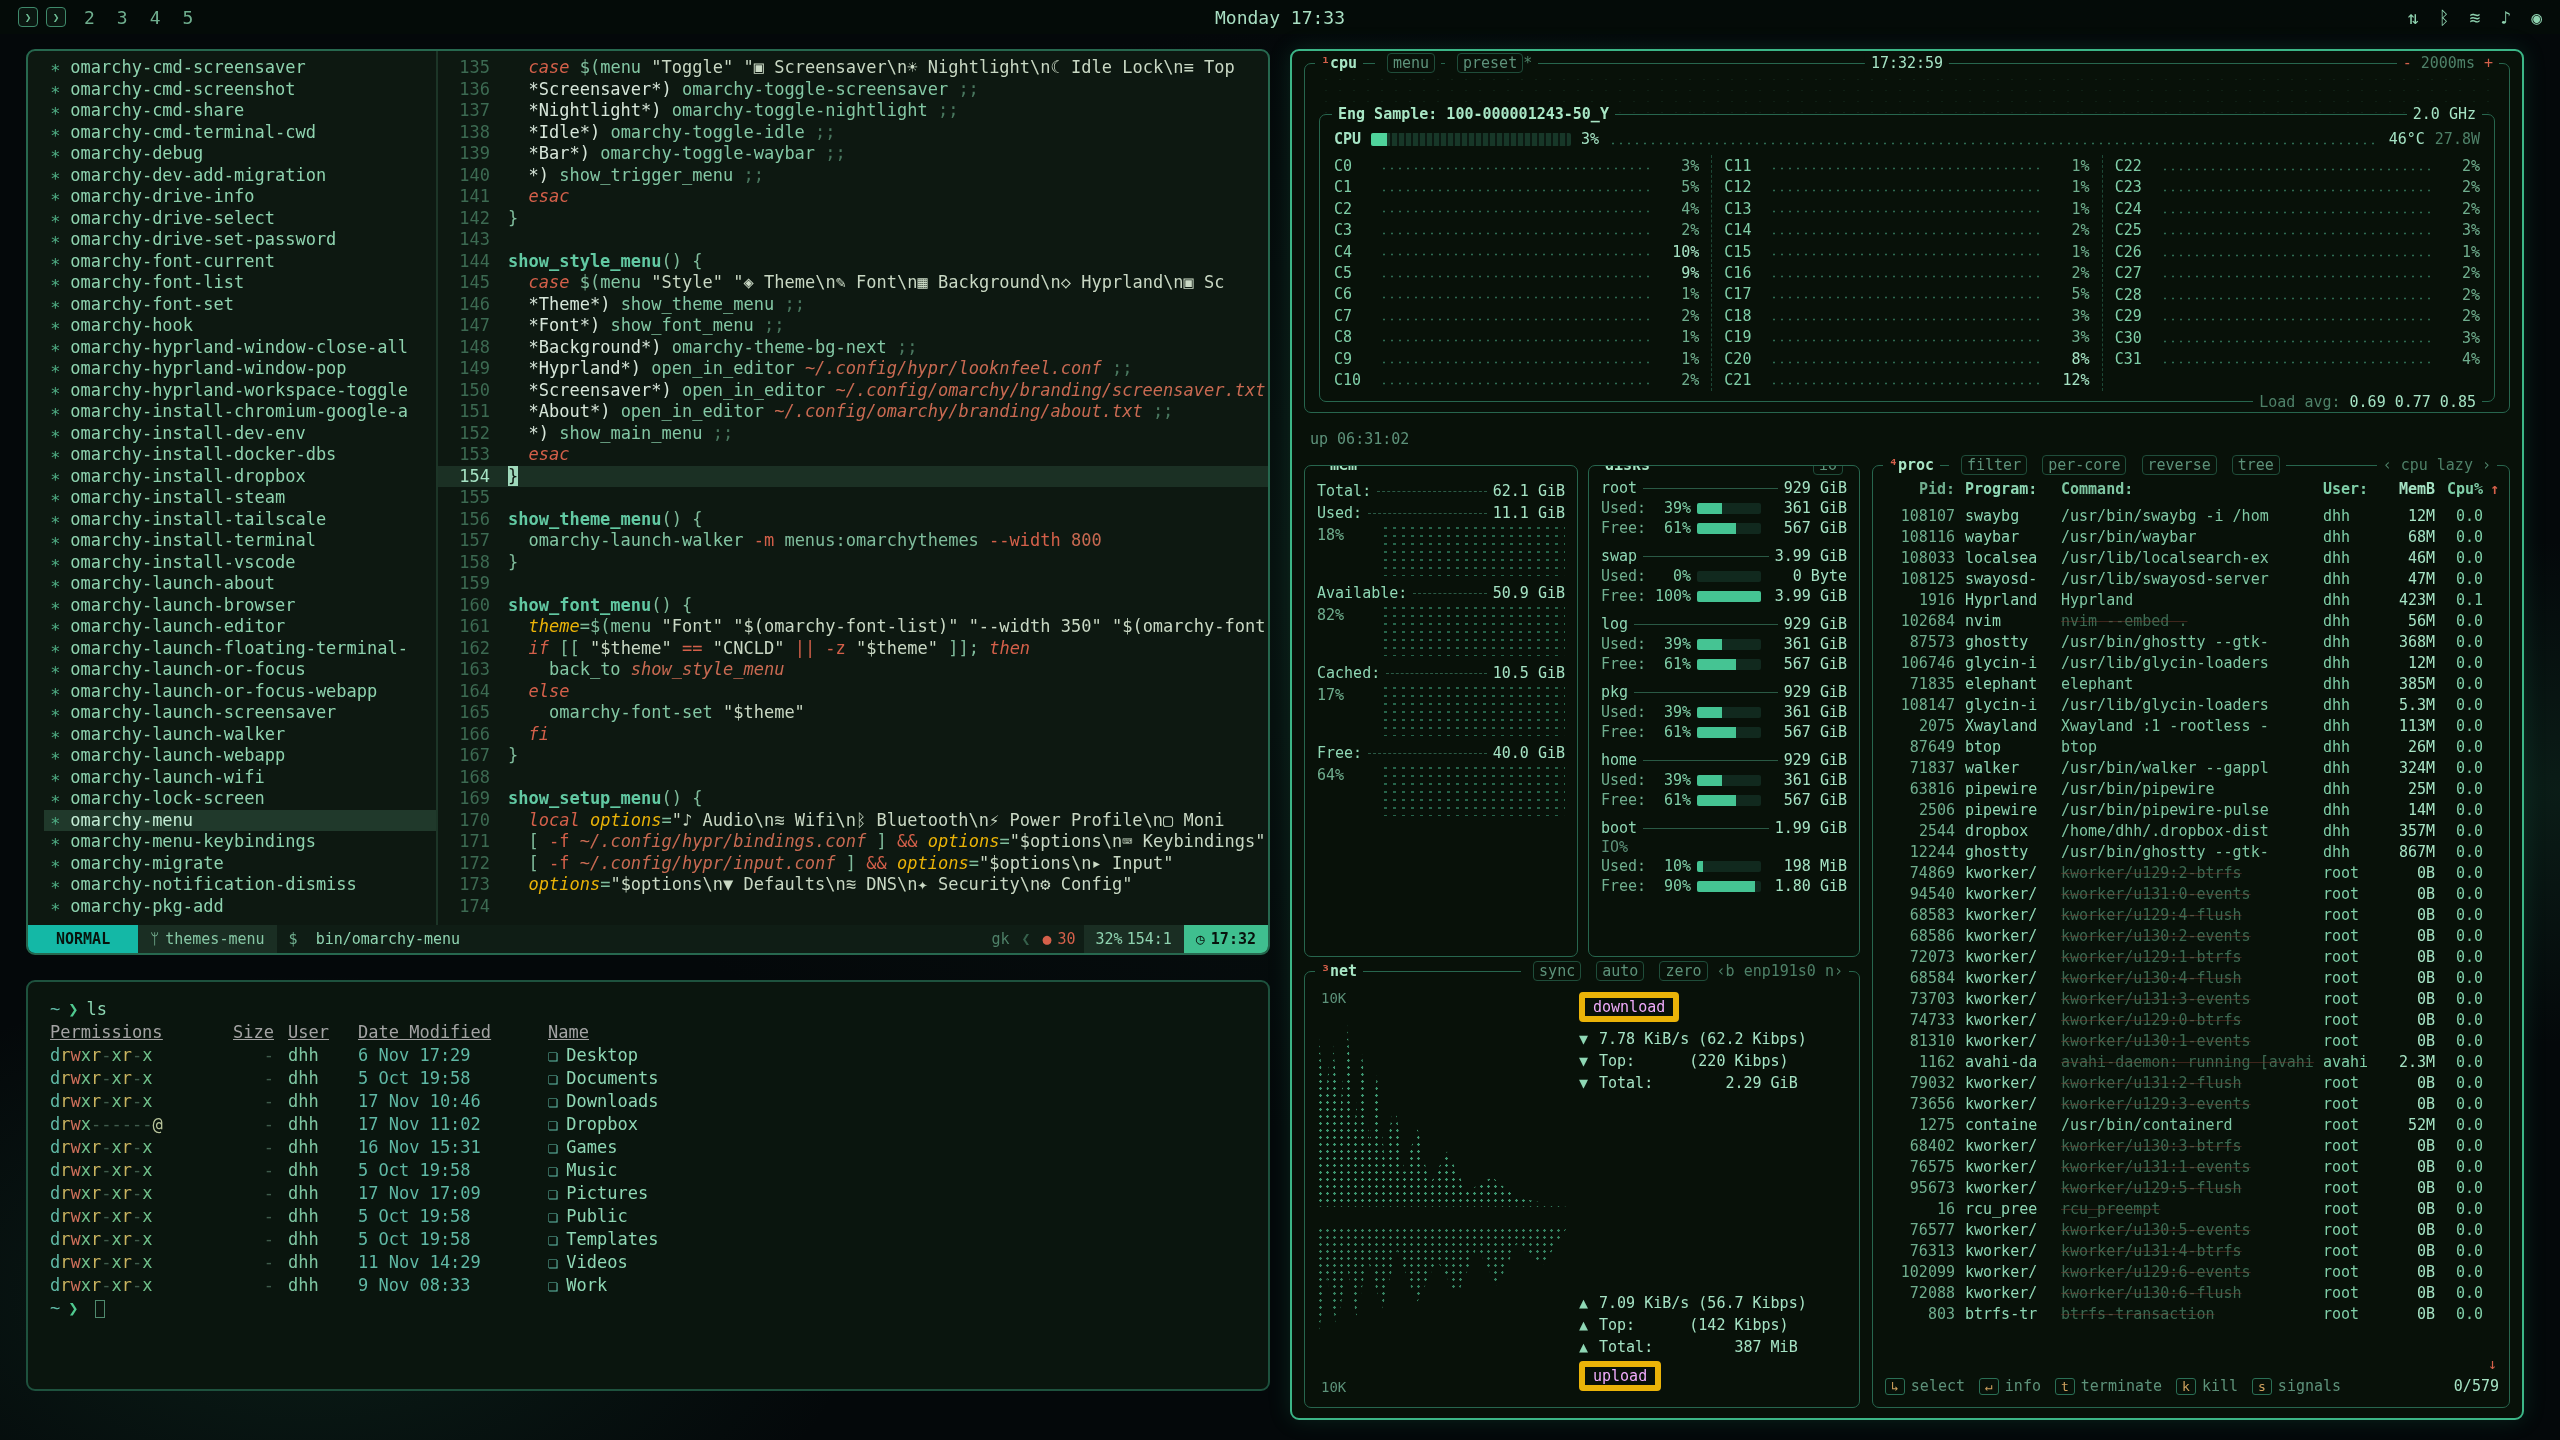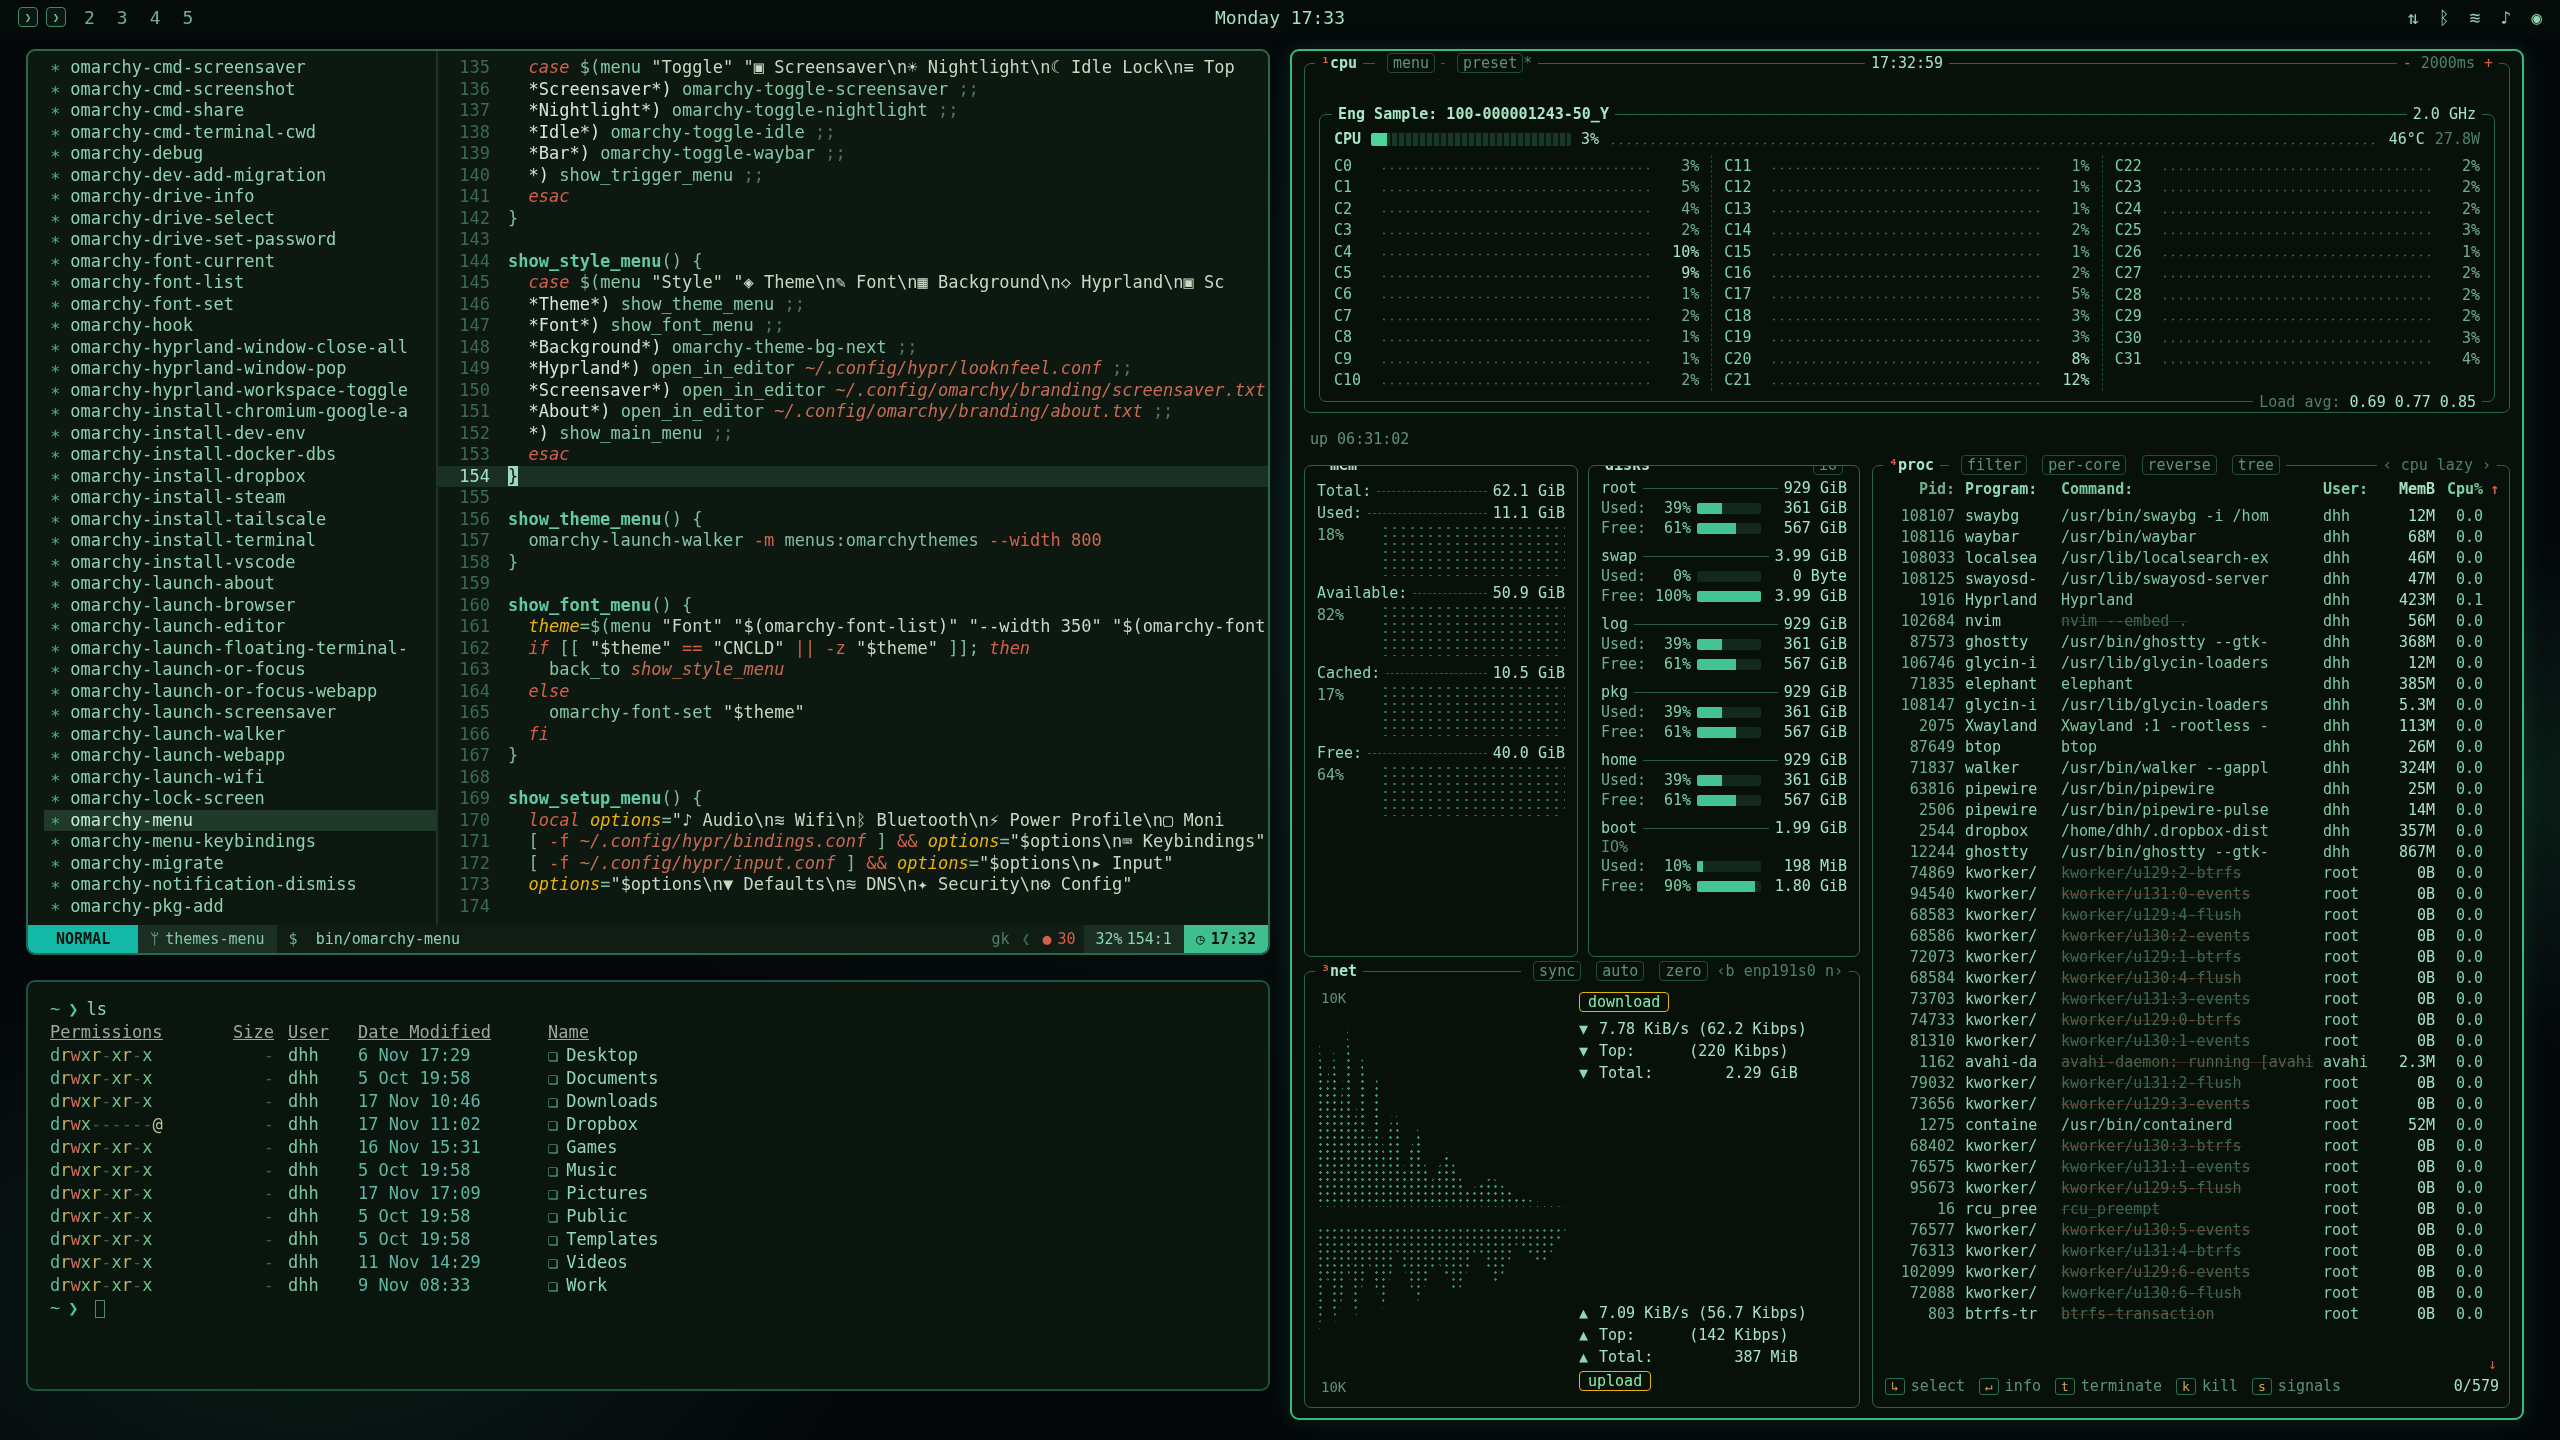--- a/index.html
+++ b/index.html
@@ -150,21 +150,21 @@
   .net-box{ flex:1; padding:16px 12px 10px; display:flex; gap:12px; min-height:0;}
   .ngraph{ flex:1; position:relative; overflow:hidden; }
   .ng-scale{ position:absolute; left:4px; color:#5d927a; font-size:14px; z-index:3;}
   .ng-down,.ng-up{ position:absolute; left:0; right:0;
      background-image:radial-gradient(#3f9b74 1.2px, transparent 1.45px); background-size:7px 7px; }
   .ng-down{ top:6px; height:52%;
      clip-path:polygon(0% 100%,0% 8%,3% 55%,6% 18%,9% 60%,12% 14%,15% 62%,18% 28%,21% 70%,24% 38%,27% 78%,31% 50%,35% 84%,40% 62%,45% 90%,52% 74%,60% 93%,70% 86%,80% 96%,100% 100%); }
   .ng-up{ bottom:6px; height:40%; opacity:.85;
      clip-path:polygon(0% 0%,0% 72%,4% 30%,8% 62%,12% 24%,16% 56%,20% 18%,26% 50%,32% 14%,40% 46%,48% 20%,56% 42%,64% 12%,72% 36%,80% 10%,90% 24%,100% 0%); }
   .net-stats{ width:268px; display:flex; flex-direction:column; padding-top:2px; }
-  .ns-chip{ align-self:flex-start; border:1px solid #eab308; border-radius:4px; padding:0 8px; color:#86efac; margin:2px 0 6px; }
+  .ns-chip{ align-self:flex-start; border:6px solid #eab308; border-radius:4px; padding:0 8px; color:#f0abfc; margin:2px 0 6px; }
   .ns-chip.up{ margin-top:3px; }
   .ns-row{ display:flex; height:22px; align-items:center; white-space:pre; color:#a5e3c4; }
   .ns-arrow{ color:#8fd8b5; width:20px; }
   .ns-gap{ flex:1; }
 
   .proc-box{ flex:1; padding:14px 10px 12px 12px; display:flex; flex-direction:column; min-height:0; }
   .proc-colhead{ display:flex; height:24px; color:#9adcb8; font-weight:bold; position:relative; padding-right:16px;}
   .proc-rows{ flex:1; overflow:hidden; }
   .p-row{ display:flex; height:21px; align-items:flex-end; padding-right:16px; }
   .p-pid{ width:70px; text-align:right; color:#6fae8e; flex:none;}

